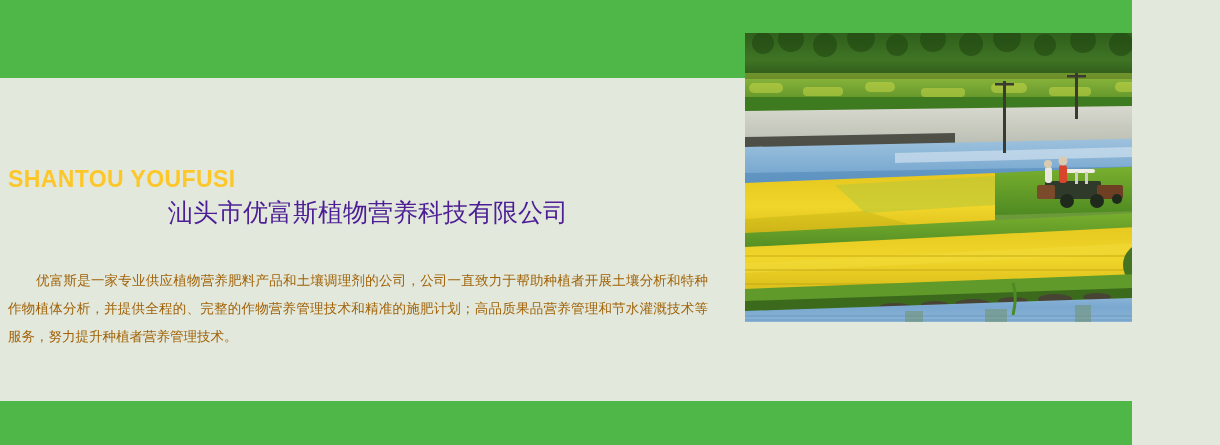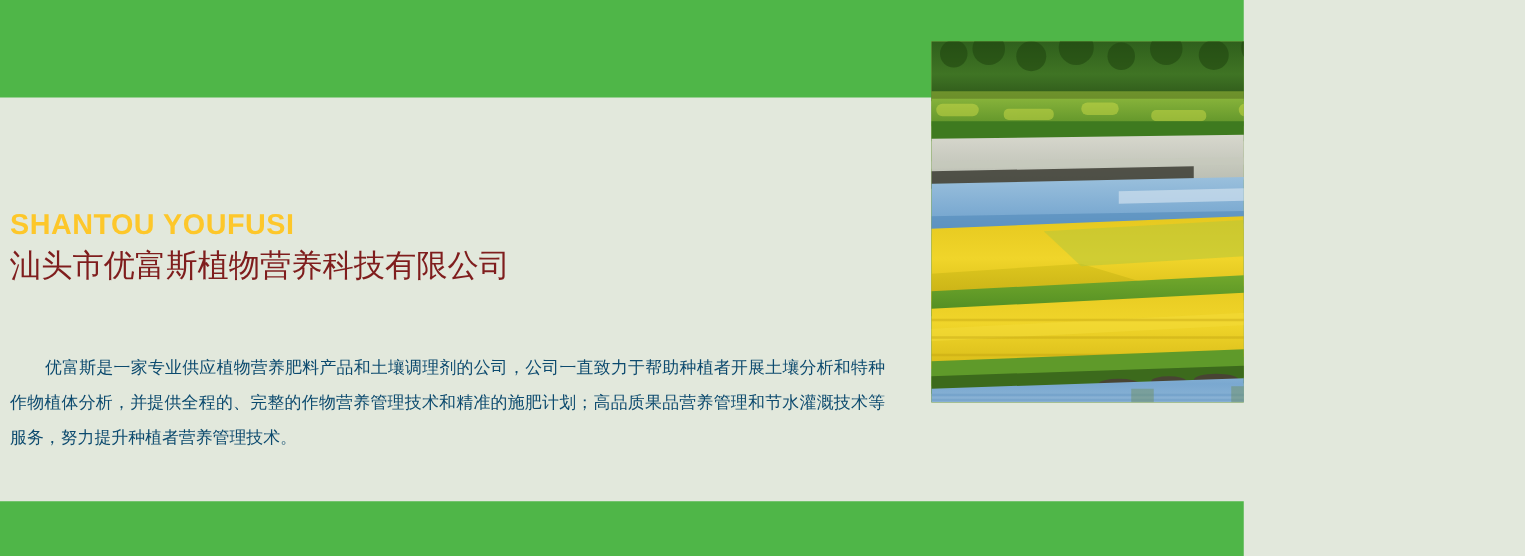--- a/index.html
+++ b/index.html
@@ -9,21 +9,21 @@
   body {
     width: 1220px;
     height: 445px;
     background: #e2e8dc;
     font-family: "Liberation Sans", "DejaVu Sans", sans-serif;
     overflow: hidden;
     position: relative;
   }
   .page {
     position: relative;
-    width: 995px;
+    width: 1132px;
     height: 445px;
     background: #e2e8dc;
     overflow: hidden;
   }
   .top-bar {
     position: absolute;
     left: 0;
     top: 0;
     width: 1220px;
     height: 78px;
@@ -73,35 +73,36 @@
   .brand-sub {
     font-size: 15.5px;
     color: #9c9c9c;
     letter-spacing: 0.2px;
     line-height: 22px;
     margin: 2px 0 0 0;
     white-space: nowrap;
   }
   .brand-cn {
     font-size: 25px;
-    color: #7f1d1d;
+    color: #4c1d95;
     line-height: 34px;
     margin: 3px 0 0 0;
     white-space: nowrap;
     font-family: "DejaVu Sans", "Liberation Sans", sans-serif;
+    text-align: center;
   }
 
   .body-copy {
     position: absolute;
     left: 8px;
-    top: 280px;
+    top: 266px;
     width: 700px;
     font-size: 13.5px;
     line-height: 28px;
-    color: #0c4a6e;
+    color: #a16207;
     text-align: justify;
     text-justify: inter-ideograph;
     text-indent: 28px;
     font-family: "DejaVu Sans", "Liberation Sans", sans-serif;
   }
 </style>
 </head>
 <body>
 
 <div class="page">

